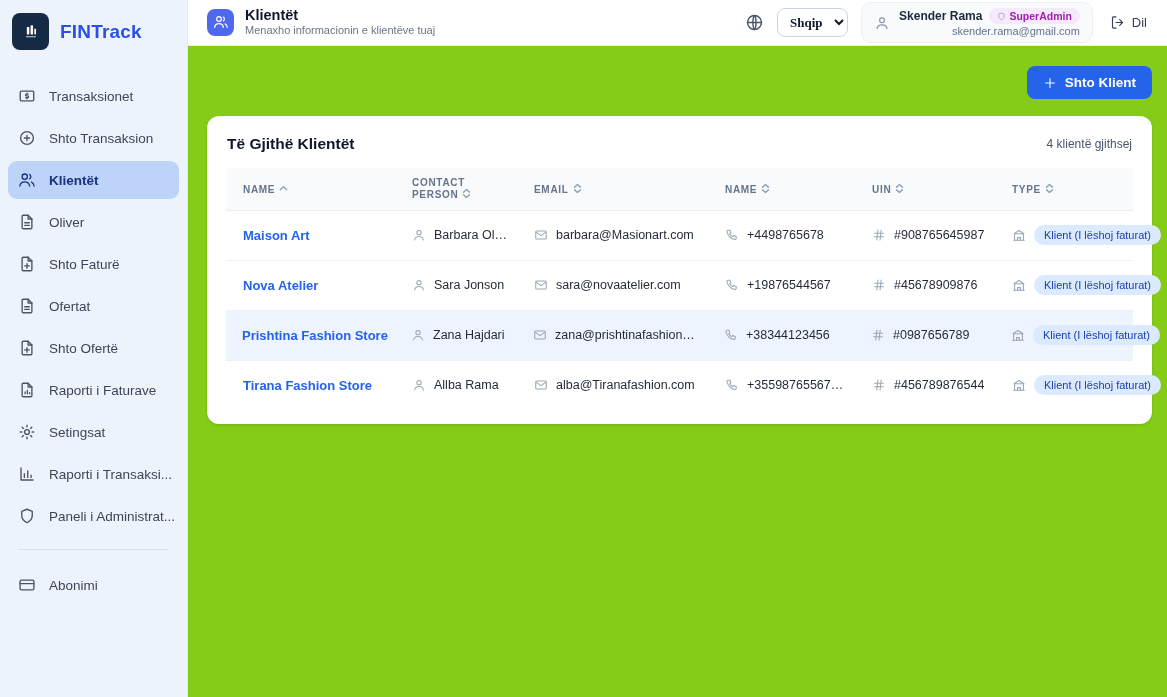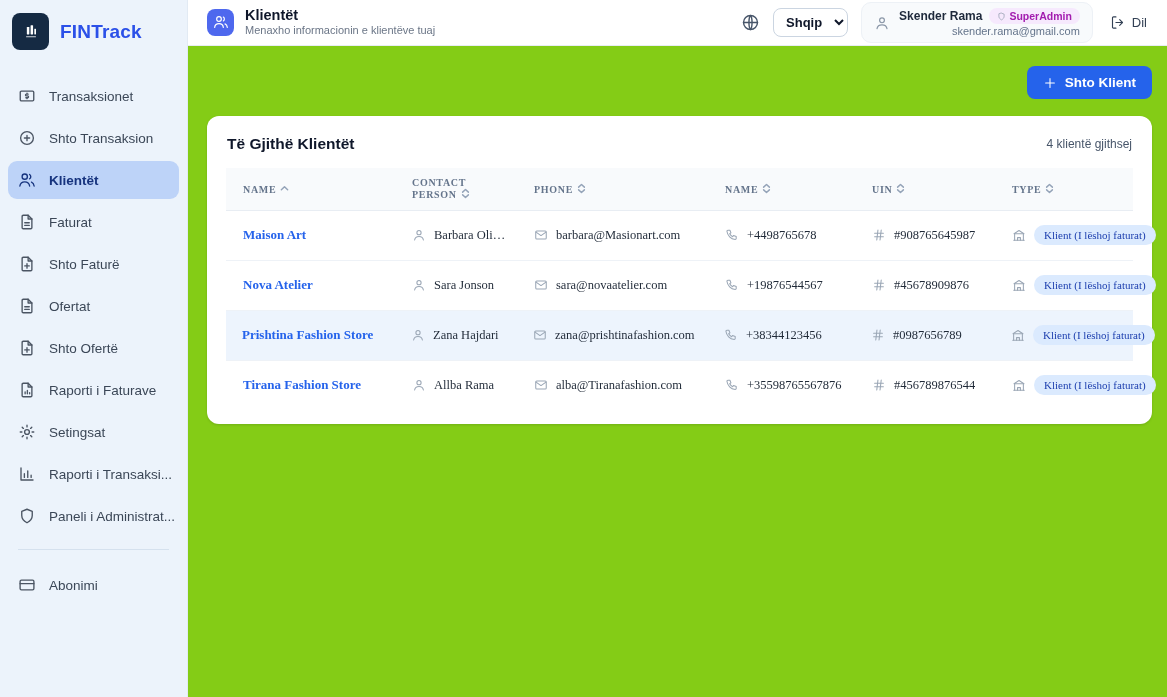--- a/index.html
+++ b/index.html
@@ -32,21 +32,21 @@
 
   .topbar { height:46px; min-height:46px; background:#fff; border-bottom:1px solid #e8edf3; display:flex; align-items:center; justify-content:space-between; padding:0 16px 0 19px; }
   .topbar-left { display:flex; align-items:center; gap:11px; }
   .title-icon { width:27px; height:27px; border-radius:8px; background:#4e68ee; color:#fff; display:flex; align-items:center; justify-content:center; flex:none; }
   .title-icon svg { width:16px; height:16px; }
   .page-title { font-size:14.5px; font-weight:bold; color:#0f172a; line-height:1.15; }
   .page-subtitle { font-size:11px; color:#6b7687; line-height:1.25; }
   .topbar-right { display:flex; align-items:center; gap:13px; }
   .globe { color:#475569; }
   .globe svg { width:19px; height:19px; }
-  .lang-select { font-family:Liberation Sans, sans-serif; font-size:13px; font-weight:600; color:#0f172a; border:1px solid #cbd5e1; border-radius:8px; background:#fff; padding:5px 8px; cursor:pointer; }
+  .lang-select { font-family:Liberation Serif, serif; font-size:13px; font-weight:600; color:#0f172a; border:1px solid #cbd5e1; border-radius:8px; background:#fff; padding:5px 8px; cursor:pointer; }
   .user-chip { display:flex; align-items:center; gap:9px; background:#f8fafc; border:1px solid #edf1f6; border-radius:10px; padding:5px 12px; cursor:pointer;text-align:right; }
   .user-chip .icon { color:#8b97a8; }
   .user-chip .icon svg { width:16px; height:16px; }
   .user-name-row { display:flex; align-items:center; gap:7px; }
   .user-name { font-size:12px; font-weight:bold; color:#1e293b; }
   .role-badge { display:inline-flex; align-items:center; gap:3px; background:#f6e9fd; color:#a21caf; font-size:10.5px; font-weight:600; padding:2px 8px; border-radius:99px; }
   .role-badge .icon svg { width:9px; height:9px; }
   .user-email { font-size:11px; color:#64748b; margin-top:1px; }
   .logout-btn { display:flex; align-items:center; gap:7px; font-size:13px; color:#334155; background:none; border:none; cursor:pointer; font-family:inherit; padding:6px 4px; }
   .logout-btn .icon svg { width:15px; height:15px; }
@@ -54,21 +54,21 @@
   .content { flex:1; padding:20px 15px 0 19px; overflow:auto; background:#84cc16; }
   .actions-row { display:flex; justify-content:flex-end; }
   .add-btn { display:inline-flex; align-items:center; gap:8px; background:#2563eb; color:#fff; font-family:inherit; font-size:13.5px; font-weight:600; border:none; border-radius:8px; padding:9px 16px; cursor:pointer; }
   .add-btn .icon svg { width:14px; height:14px; }
 
   
   .card { background:#fff; border-radius:12px; box-shadow:0 1px 2px rgba(16,24,40,.05), 0 1px 3px rgba(16,24,40,.09); margin-top:17px; padding-bottom:14px; }
   .card-head { display:flex; align-items:center; justify-content:space-between; padding:19px 20px 15px; }
   .card-title { font-size:15.5px; font-weight:bold; color:#0f172a; }
   .card-summary { font-size:12px; color:#475569; }
-  .table-wrap { padding:0 19px;font-family:Liberation Serif, serif; }
+  .table-wrap { padding:0 19px; }
   table { width:100%; border-collapse:collapse; table-layout:fixed; }
   col.c1{width:169px} col.c2{width:122px} col.c3{width:191px} col.c4{width:147px} col.c5{width:140px} col.c6{width:auto}
   thead th { background:#f8fafc; border-bottom:1px solid #e8edf3; font-size:10px; font-weight:bold; color:#64748b; letter-spacing:.07em; text-align:left; padding:8px 10px 8px 17px; height:42px; vertical-align:middle; cursor:pointer; }
   .th-inner { display:inline; }
   .sort-ic { color:#94a3b8; display:inline-block; vertical-align:-1px; margin-left:4px; }
   .sort-ic svg { width:9px; height:11px; display:inline; }
   tbody td { font-size:12.5px; color:#1f2937; padding:0 10px 0 17px; height:50px; border-bottom:1px solid #eef2f7; vertical-align:middle; }
   tbody tr:last-child td { border-bottom:none; }
   tbody tr.highlighted td { background:#edf4fd;padding-left:16px; }
   .cell { display:flex; align-items:center; gap:8px; min-width:0; }
@@ -124,21 +124,21 @@
         <span>Klientët</span>
       </div>
       <div class="nav-item">
         <span class="icon">
           <svg viewBox="0 0 24 24" fill="none" stroke="currentColor" stroke-width="1.8" stroke-linecap="round" stroke-linejoin="round">
             <path d="M13.5 3H7a1.5 1.5 0 0 0-1.5 1.5v15A1.5 1.5 0 0 0 7 21h10a1.5 1.5 0 0 0 1.5-1.5V8z"></path>
             <path d="M13.5 3v5h5"></path>
             <path d="M9 13h6M9 16.5h6"></path>
           </svg>
         </span>
-        <span>Faturat</span>
+        <span>Oliver</span>
       </div>
       <div class="nav-item">
         <span class="icon">
           <svg viewBox="0 0 24 24" fill="none" stroke="currentColor" stroke-width="1.8" stroke-linecap="round" stroke-linejoin="round">
             <path d="M13.5 3H7a1.5 1.5 0 0 0-1.5 1.5v15A1.5 1.5 0 0 0 7 21h10a1.5 1.5 0 0 0 1.5-1.5V8z"></path>
             <path d="M13.5 3v5h5"></path>
             <path d="M12 11.5v6M9 14.5h6"></path>
           </svg>
         </span>
         <span>Shto Faturë</span>
@@ -302,21 +302,21 @@
             </colgroup>
           <thead>
               <tr id="thead-row">
                 <th><span class="th-inner">NAME</span><span class="sort-ic icon"><svg viewBox="0 0 10 12" fill="none" stroke="currentColor" stroke-width="1.6" stroke-linecap="round" stroke-linejoin="round">
                       <path d="M1.5 7.5 5 4l3.5 3.5"></path>
                     </svg></span></th>
                 <th><span class="th-inner">CONTACT PERSON</span><span class="sort-ic icon"><svg viewBox="0 0 10 12" fill="none" stroke="currentColor" stroke-width="1.6" stroke-linecap="round" stroke-linejoin="round">
                       <path d="M1.8 4.5 5 1.5l3.2 3"></path>
                       <path d="M1.8 7.5 5 10.5l3.2-3"></path>
                     </svg></span></th>
-                <th><span class="th-inner">PHONE</span><span class="sort-ic icon"><svg viewBox="0 0 10 12" fill="none" stroke="currentColor" stroke-width="1.6" stroke-linecap="round" stroke-linejoin="round">
+                <th><span class="th-inner">EMAIL</span><span class="sort-ic icon"><svg viewBox="0 0 10 12" fill="none" stroke="currentColor" stroke-width="1.6" stroke-linecap="round" stroke-linejoin="round">
                       <path d="M1.8 4.5 5 1.5l3.2 3"></path>
                       <path d="M1.8 7.5 5 10.5l3.2-3"></path>
                     </svg></span></th>
                 <th><span class="th-inner">NAME</span><span class="sort-ic icon"><svg viewBox="0 0 10 12" fill="none" stroke="currentColor" stroke-width="1.6" stroke-linecap="round" stroke-linejoin="round">
                       <path d="M1.8 4.5 5 1.5l3.2 3"></path>
                       <path d="M1.8 7.5 5 10.5l3.2-3"></path>
                     </svg></span></th>
                 <th><span class="th-inner">UIN</span><span class="sort-ic icon"><svg viewBox="0 0 10 12" fill="none" stroke="currentColor" stroke-width="1.6" stroke-linecap="round" stroke-linejoin="round">
                       <path d="M1.8 4.5 5 1.5l3.2 3"></path>
                       <path d="M1.8 7.5 5 10.5l3.2-3"></path>

